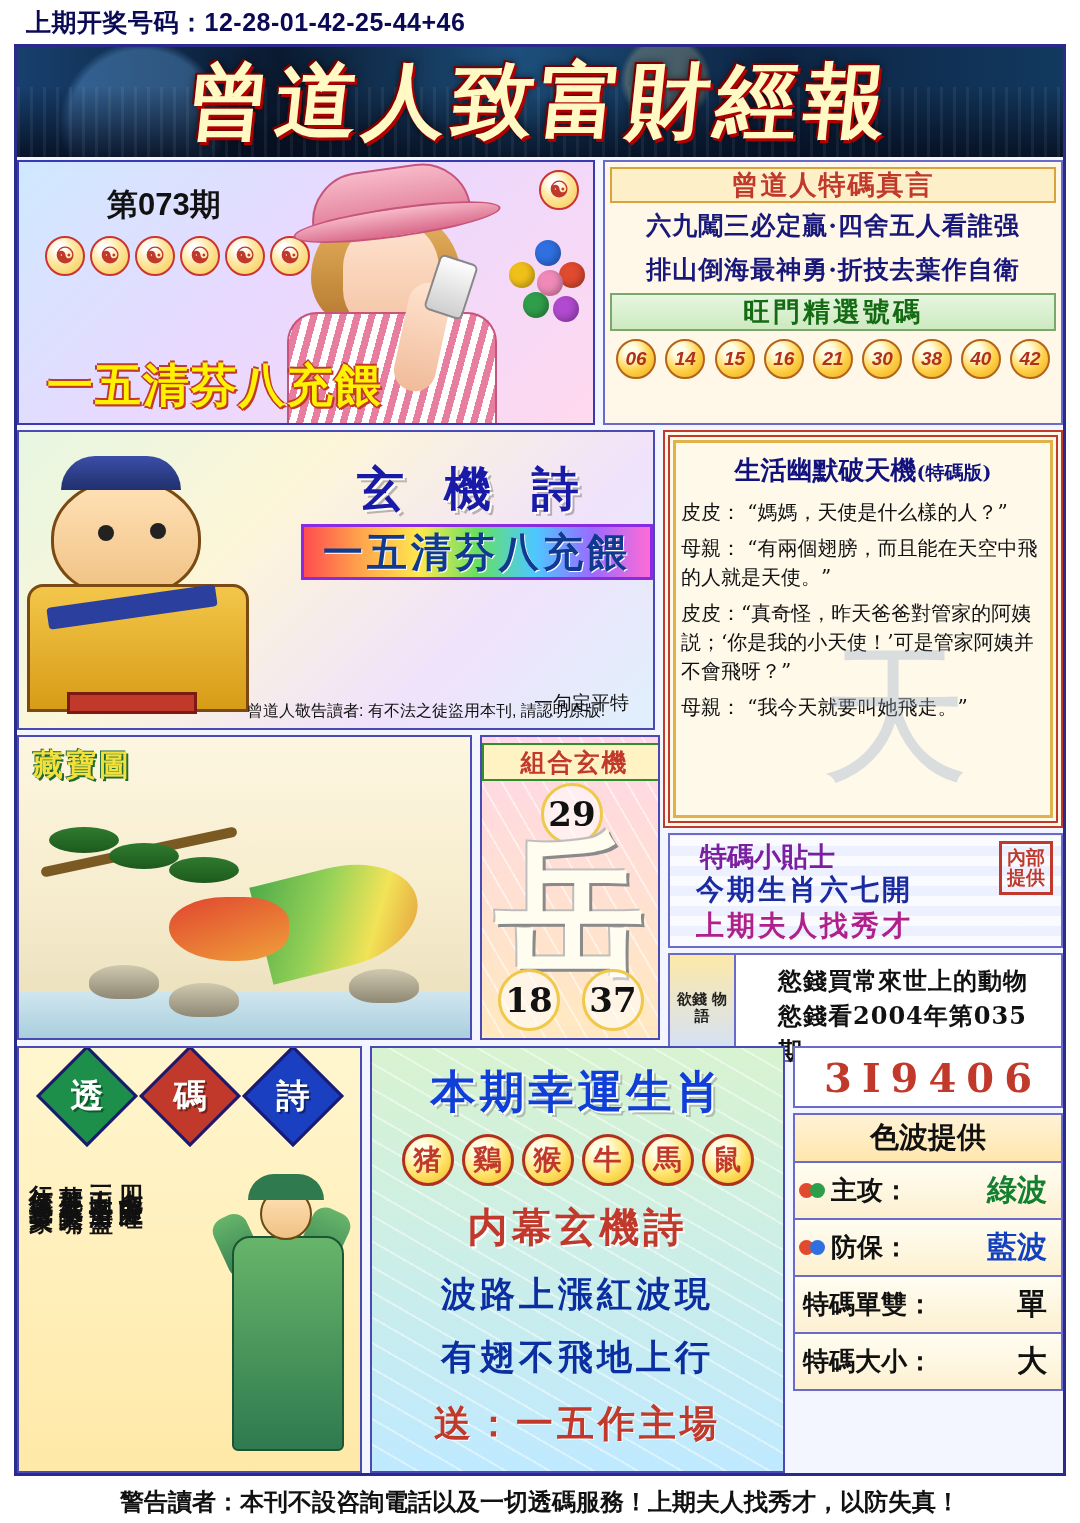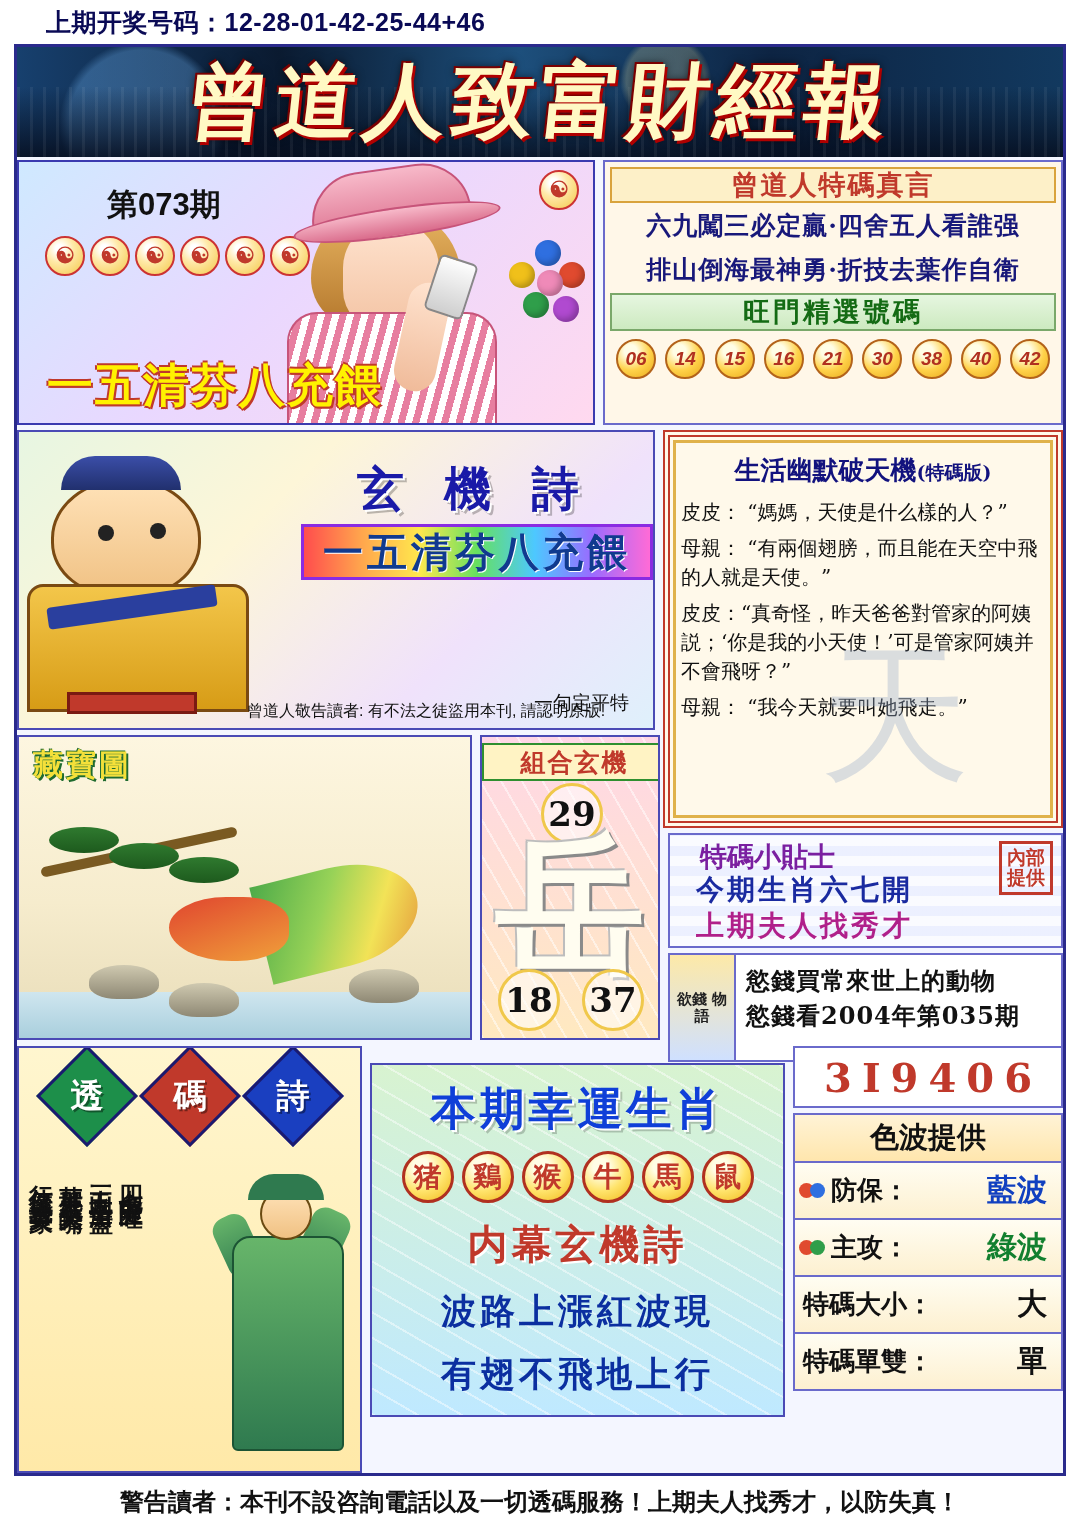--- a/index.html
+++ b/index.html
@@ -9,21 +9,21 @@
     font-family:"Liberation Sans", sans-serif;
     background:#ffffff;
     position:relative;
     overflow:hidden;
   }
   .page { position:absolute; inset:0; }
 
   
   .topline {
     position:absolute; left:0; top:0; width:1080px; height:44px;
-    display:flex; align-items:center; padding-left:46px;
+    display:flex; align-items:center; padding-left:26px;
     font-size:25px; font-weight:bold; color:#0a0a55;
     letter-spacing:0.5px;
   }
   .topline .nums { color:#0a0a55; }
 
   
   .frame {
     position:absolute; left:14px; top:44px; width:1052px; height:1432px;
     border:3px solid #2a2a8c;
     background:#f4f6ff;
@@ -346,20 +346,21 @@
     border:3px solid #c0392b; color:#c0392b;
     font-family:"DejaVu Serif", serif; font-size:19px; font-weight:bold;
     display:flex; flex-wrap:wrap; align-content:center; justify-content:center;
     line-height:1.05; text-align:center;
   }
 
   .wantmoney {
     position:absolute; left:651px; top:218px; width:395px; height:109px;
     border:2px solid #6a6acb; background:#fff;
     display:flex;
+    gap:32px;
   }
   .wm-left {
     width:66px; border-right:2px solid #6a6acb;
     background:linear-gradient(180deg,#fde9a8,#cfe0ff);
     font-family:"DejaVu Serif", serif; font-size:15px; font-weight:bold; color:#222;
     display:flex; align-items:center; justify-content:center; text-align:center;
     line-height:1.1;
   }
   .wm-right { flex:1; padding:9px 10px; }
   .wm-right div {
@@ -405,21 +406,21 @@
     background:#2f7a4f; border-radius:40px 40px 0 0;}
   .sage .robe2{position:absolute; left:18px; top:62px; width:112px; height:215px;
     background:linear-gradient(180deg,#67b56a,#2f7a4f); border:2px solid #1c5434;
     border-radius:18px 18px 6px 6px;}
   .sage .armR{position:absolute; left:88px; top:34px; width:40px; height:70px;
     background:linear-gradient(180deg,#67b56a,#2f7a4f); transform:rotate(25deg); border-radius:14px;}
   .sage .armL{position:absolute; left:6px; top:40px; width:36px; height:64px;
     background:linear-gradient(180deg,#67b56a,#2f7a4f); transform:rotate(-25deg); border-radius:14px;}
 
   .zodiac {
-    position:absolute; left:353px; top:17px; width:415px; height:354px;
+    position:absolute; left:353px; top:0; width:415px; height:427px;
     border:2px solid #4a4ab5;
     background:
       repeating-linear-gradient(30deg, rgba(255,255,255,.45) 0 2px, transparent 2px 22px),
       linear-gradient(180deg,#d8f3d0,#bfe9ff);
     overflow:hidden;
   }
   .z-hd {
     margin-top:14px; text-align:center;
     font-family:"DejaVu Serif", serif; font-size:45px; font-weight:bold;
     letter-spacing:4px; color:#0f3fd8;
@@ -703,45 +704,45 @@
           <span>9</span>
           <span>4</span>
           <span>0</span>
           <span>6</span>
         </div>
       </div>
 
       <div class="rc-box">
         <div class="rc-hd2">色波提供</div>
 
+        <div class="rc-row green">
+          <span class="dots">
+            <i style="background:#e04a2f"></i>
+            <i style="background:#2f9e4a"></i>
+          </span>
+          <span class="lab">主攻：</span>
+          <span class="val">綠波</span>
+        </div>
+
         <div class="rc-row blue">
           <span class="dots">
             <i style="background:#e04a2f"></i>
             <i style="background:#2f6fe0"></i>
           </span>
           <span class="lab">防保：</span>
           <span class="val">藍波</span>
         </div>
 
-        <div class="rc-row green">
-          <span class="dots">
-            <i style="background:#e04a2f"></i>
-            <i style="background:#2f9e4a"></i>
-          </span>
-          <span class="lab">主攻：</span>
-          <span class="val">綠波</span>
+        <div class="rc-row plain">
+          <span class="lab">特碼單雙：</span>
+          <span class="val">單</span>
         </div>
 
         <div class="rc-row plain">
           <span class="lab">特碼大小：</span>
           <span class="val">大</span>
         </div>
-
-        <div class="rc-row plain">
-          <span class="lab">特碼單雙：</span>
-          <span class="val">單</span>
-        </div>
       </div>
     </div>
   </div>
 
   <div class="footer">警告讀者：本刊不設咨詢電話以及一切透碼服務！上期夫人找秀才，以防失真！</div>
 </div>
 
 </body></html>

